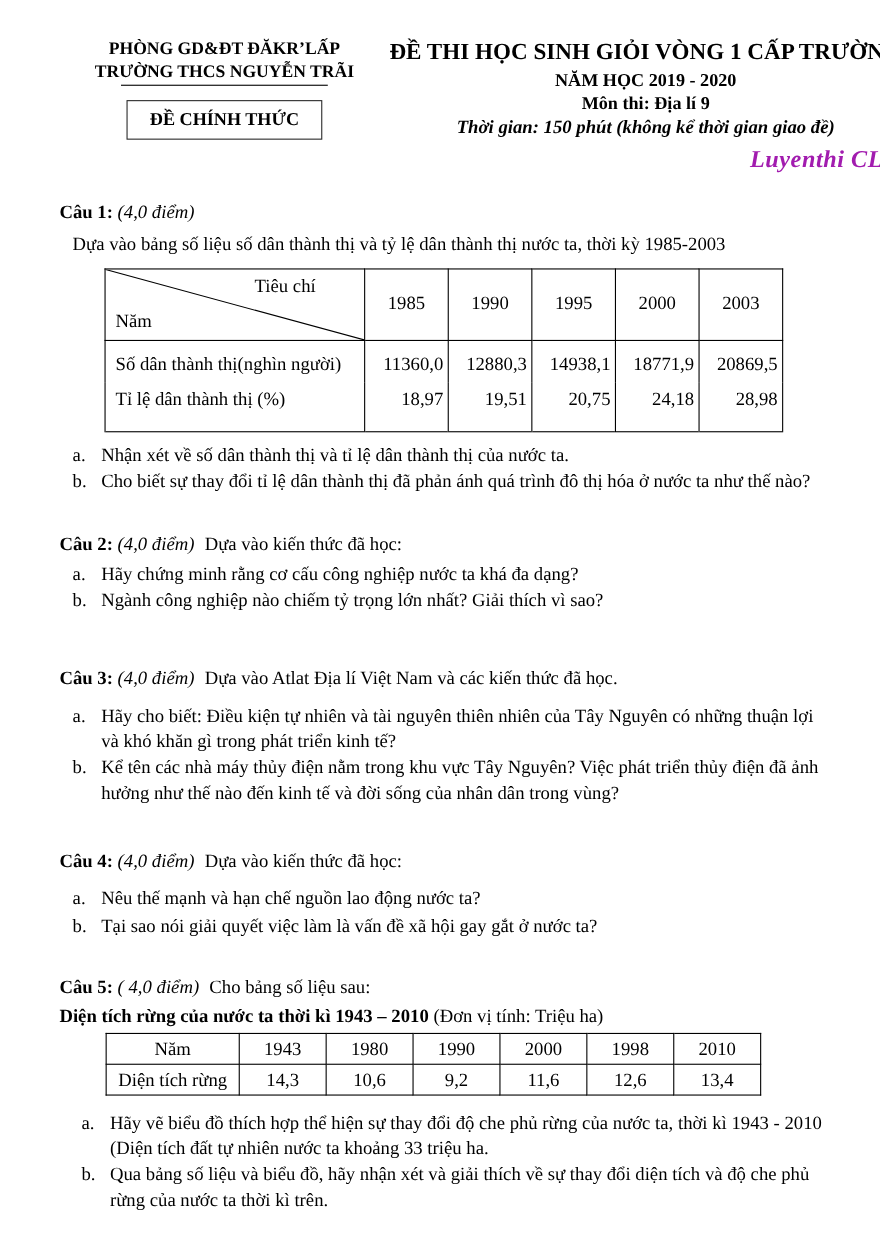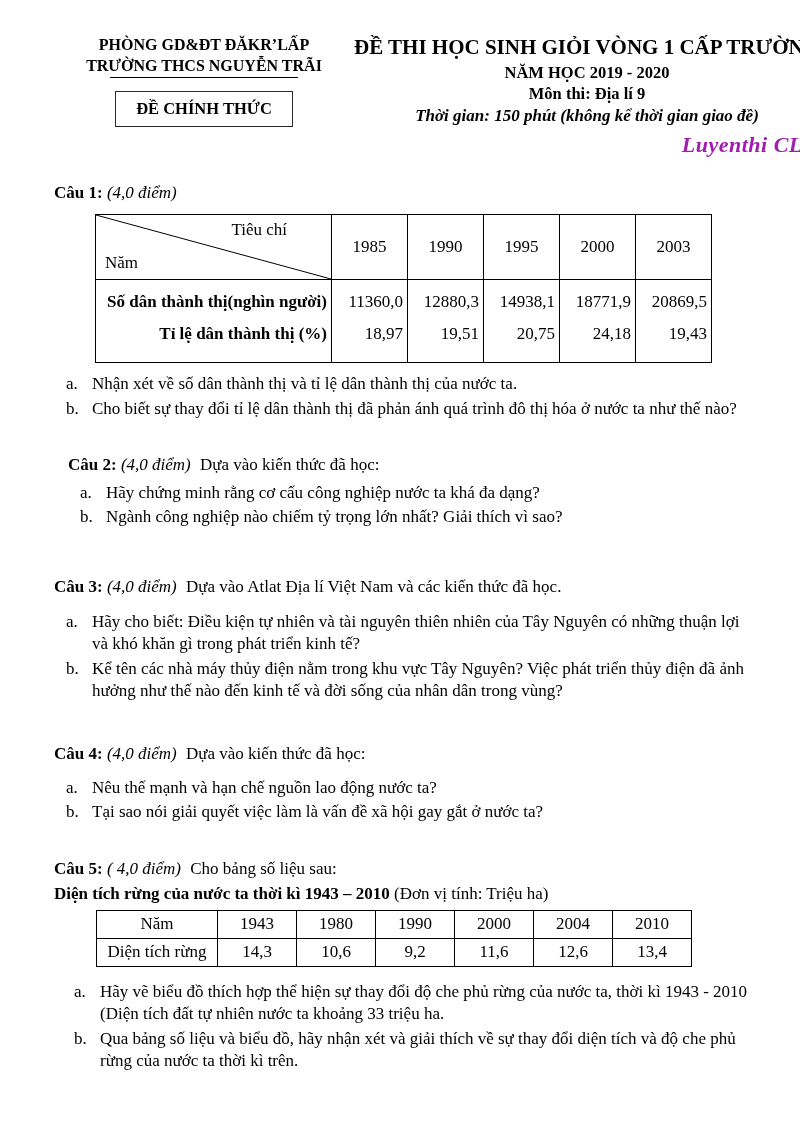--- a/index.html
+++ b/index.html
@@ -28,42 +28,42 @@
   .logo{ text-align:right;margin-top:5px;padding-right:2px;}
   .logo .name{font-size:22px;font-weight:bold;font-style:italic;letter-spacing:.5px;line-height:1.05;}
   .logo .phone{font-size:14.5px;font-weight:bold;font-style:italic;padding-right:24px;line-height:1.1;}
   
   .q-head{white-space:nowrap;}
   .q-label{font-weight:bold;}
   .q-points{font-style:italic;}
   .q-intro{margin-left:5px;}
   .q1{margin-top:26px;}
   .q1-intro{padding-left:12px;margin-top:7px;}
-  .q2{margin-top:34px;margin-left:14px;}
+  .q2{margin-top:34px;}
   .q3{margin-top:48px;}
   .q4{margin-top:40px;}
   .q5{margin-top:34px;}
   .items{margin-top:5px;padding-left:12px;}
   .items.wide{padding-left:20px;margin-top:9px;}
   .item{display:flex;margin-top:2px;}
   .item .marker{width:26px;flex:none;}
   .item .text{flex:1;}
   .q3 .items{margin-top:12px;}
   .q4 .items{margin-top:12px;}
   
   .t1{border-collapse:collapse;table-layout:fixed;margin:10px 0 10px 41px;}
   .t1,.t1 th,.t1 td{border-color:#000;}
   .t1{border:1.4px solid #000;}
   .t1 thead th{border:1px solid #000;font-weight:normal;height:62px;text-align:center;font-size:17px;}
   .t1 .corner{position:relative;padding:0;}
   .t1 .corner svg{position:absolute;inset:0;width:100%;height:100%;}
   .corner-top{position:absolute;top:4px;right:44px;}
   .corner-bottom{position:absolute;bottom:5px;left:9px;}
   .t1 tbody td{border-left:1px solid #000;border-right:1px solid #000;text-align:right;height:32px;padding:0 4px;}
-  .t1 tbody td.rowlabel{text-align:right;padding-left:9px;font-weight:bold;}
+  .t1 tbody td.rowlabel{text-align:left;padding-left:9px;}
   .t1 tbody tr.first td{padding-top:6px;}
   .t1 tbody tr.last td{padding-bottom:12px;}
   
   .t5-title{margin-top:3px;}
   .t5-title .bold{font-weight:bold;}
   .t2{border-collapse:collapse;table-layout:fixed;margin:4px 0 14px 42px;}
   .t2{border:1.4px solid #000;}
   .t2 td{border:1px solid #000;text-align:center;height:27px;padding:0 4px;}
 </style>
 </head>
@@ -89,20 +89,21 @@
         <div class="name" style="color: #a21caf;">Luyenthi CLC</div>
       </div>
     </div>
   </div>
 
   <div class="q1">
     <div class="q-head">
       <span class="q-label">Câu 1:</span>
       <span class="q-points">(4,0 điểm)</span>
     </div>
+    <div class="q1-intro">Dựa vào bảng số liệu số dân thành thị và tỷ lệ dân thành thị nước ta, thời kỳ 1985-2003</div>
 
     <table class="t1">
       <colgroup>
         <col style="width:236px">
           <col style="width:76px">
           <col style="width:76px">
           <col style="width:76px">
           <col style="width:76px">
           <col style="width:76px">
       </colgroup>
@@ -130,21 +131,21 @@
           <td>14938,1</td>
           <td>18771,9</td>
           <td>20869,5</td>
         </tr>
         <tr class="last">
           <td class="rowlabel">Tỉ lệ dân thành thị (%)</td>
           <td>18,97</td>
           <td>19,51</td>
           <td>20,75</td>
           <td>24,18</td>
-          <td>19,43</td>
+          <td>28,98</td>
         </tr>
       </tbody>
     </table>
 
     <div class="items">
       <div class="item">
         <span class="marker">a.</span>
         <span class="text">Nhận xét về số dân thành thị và tỉ lệ dân thành thị của nước ta.</span>
       </div>
       <div class="item">
@@ -227,21 +228,21 @@
           <col style="width:79px">
           <col style="width:79px">
       </colgroup>
       <tbody>
         <tr>
           <td>Năm</td>
           <td>1943</td>
           <td>1980</td>
           <td>1990</td>
           <td>2000</td>
-          <td>2004</td>
+          <td>1998</td>
           <td>2010</td>
         </tr>
         <tr>
           <td>Diện tích rừng</td>
           <td>14,3</td>
           <td>10,6</td>
           <td>9,2</td>
           <td>11,6</td>
           <td>12,6</td>
           <td>13,4</td>

